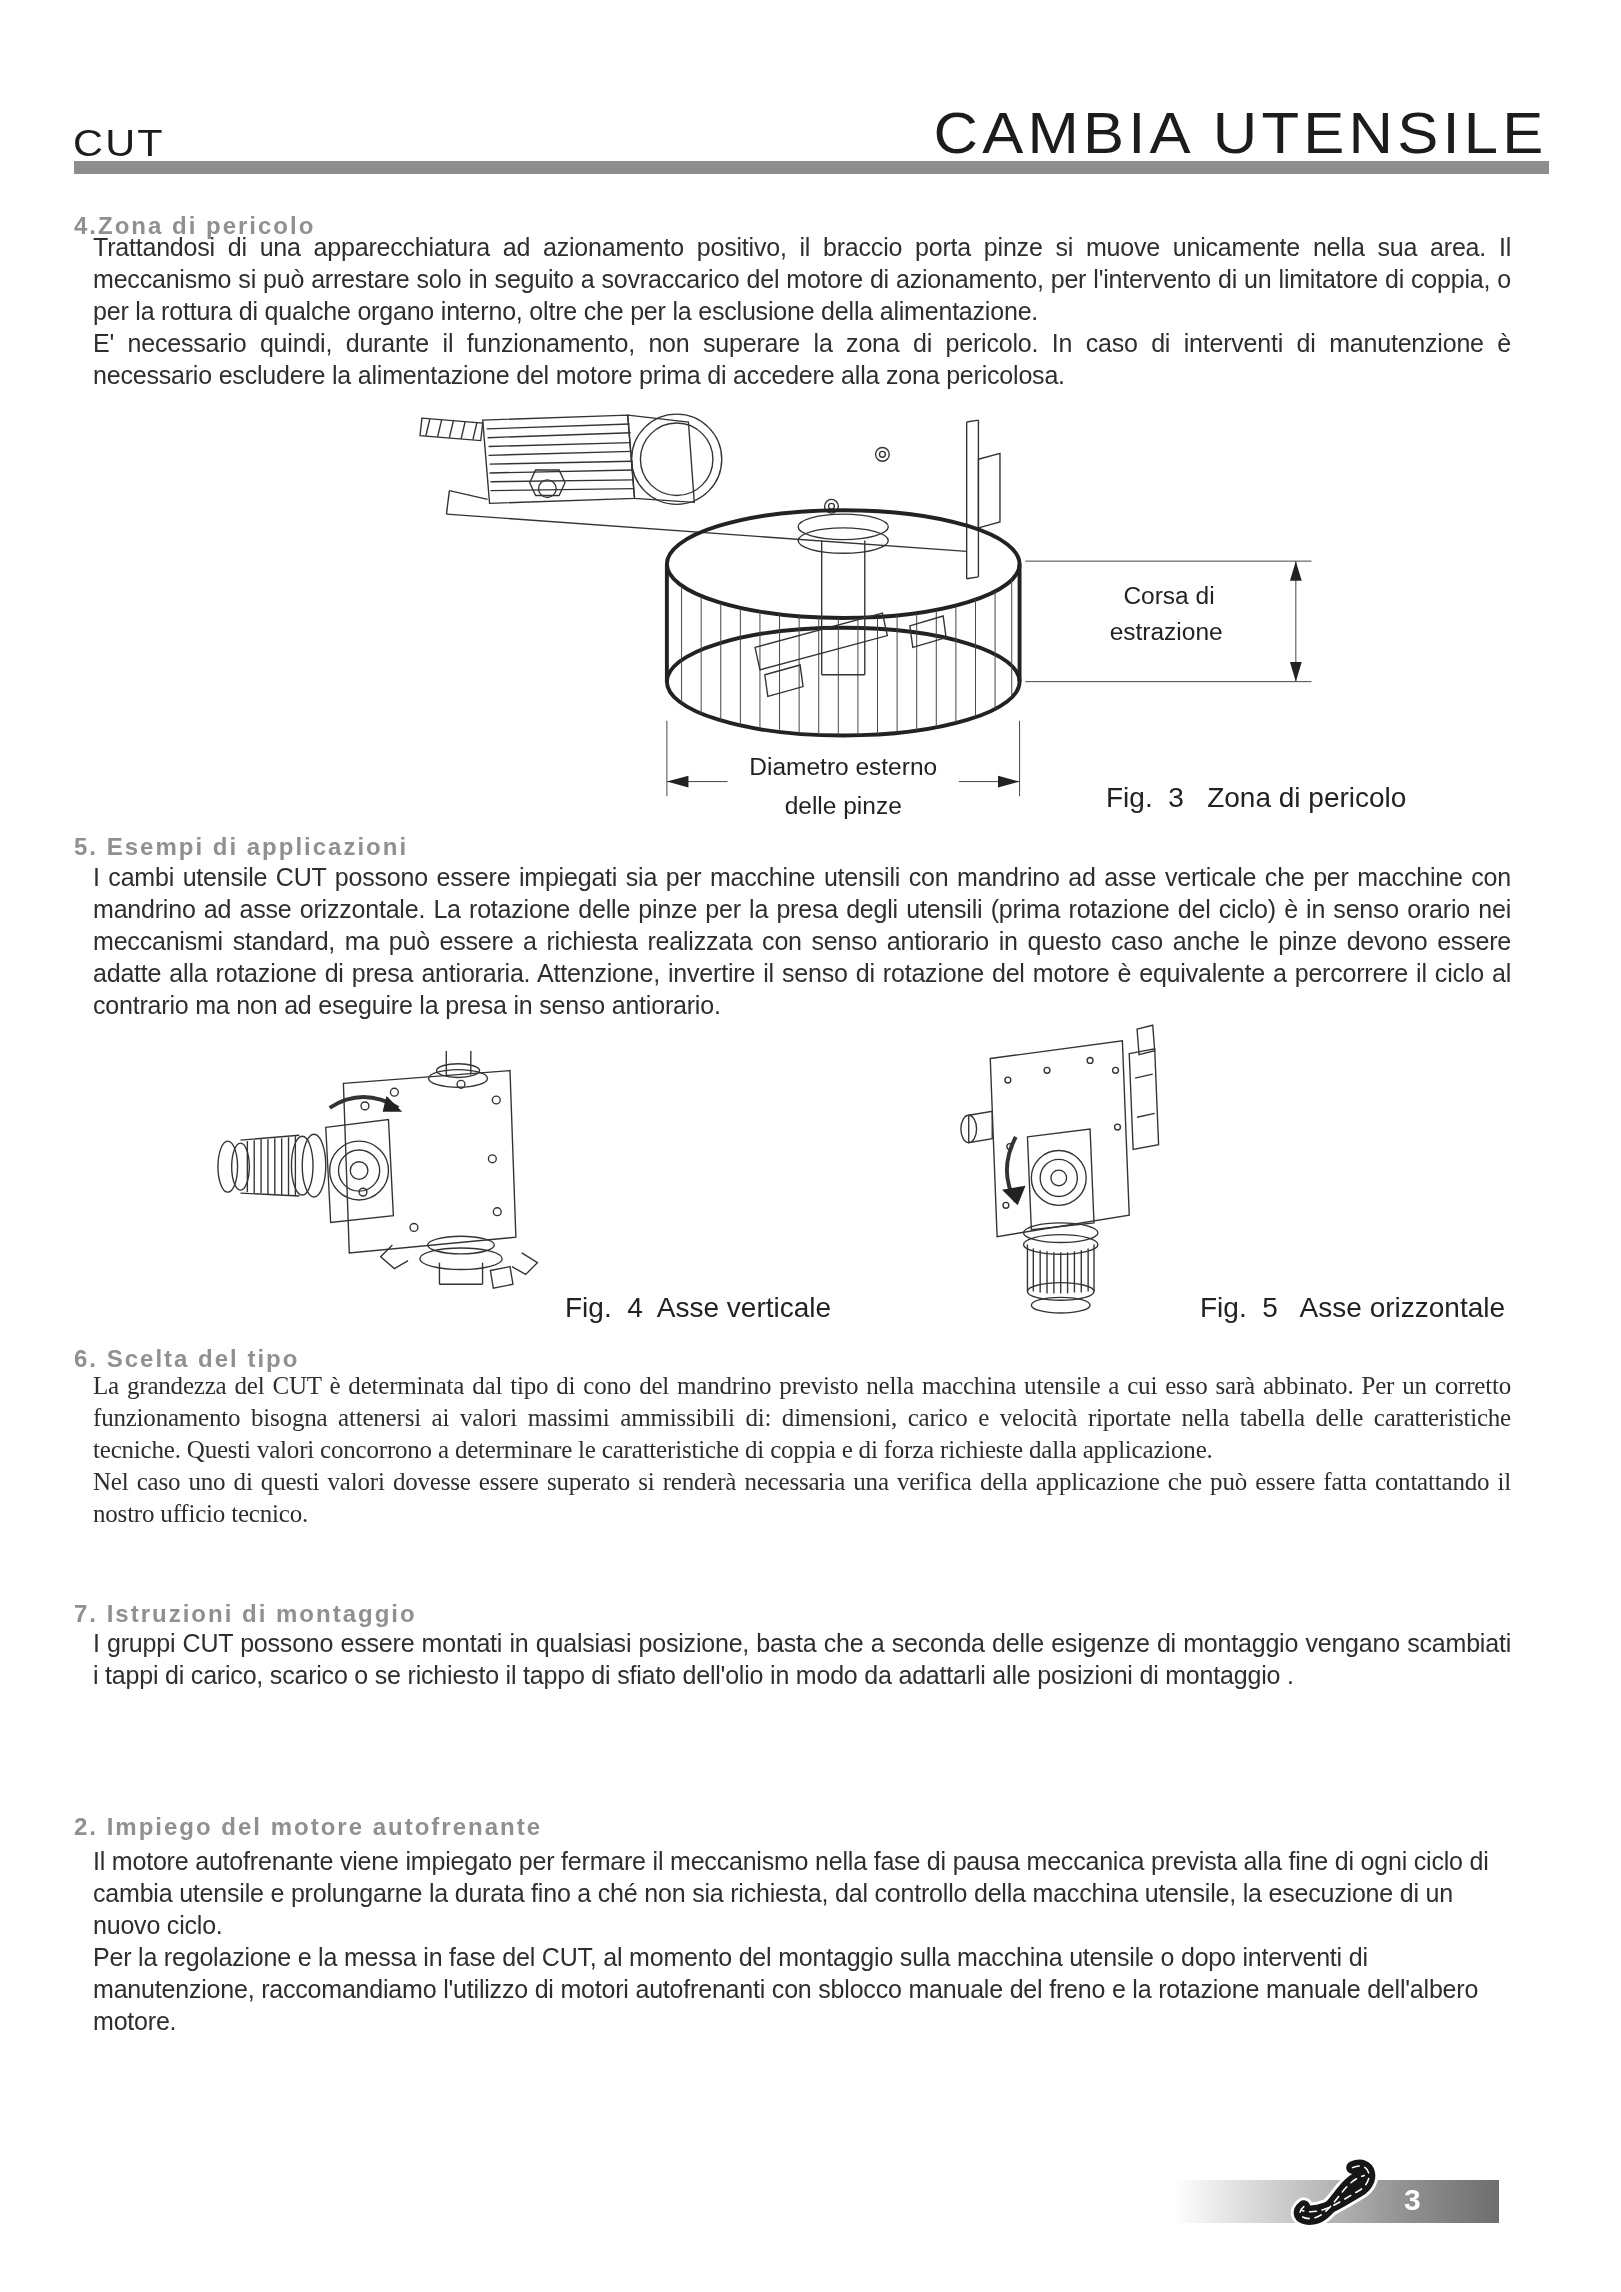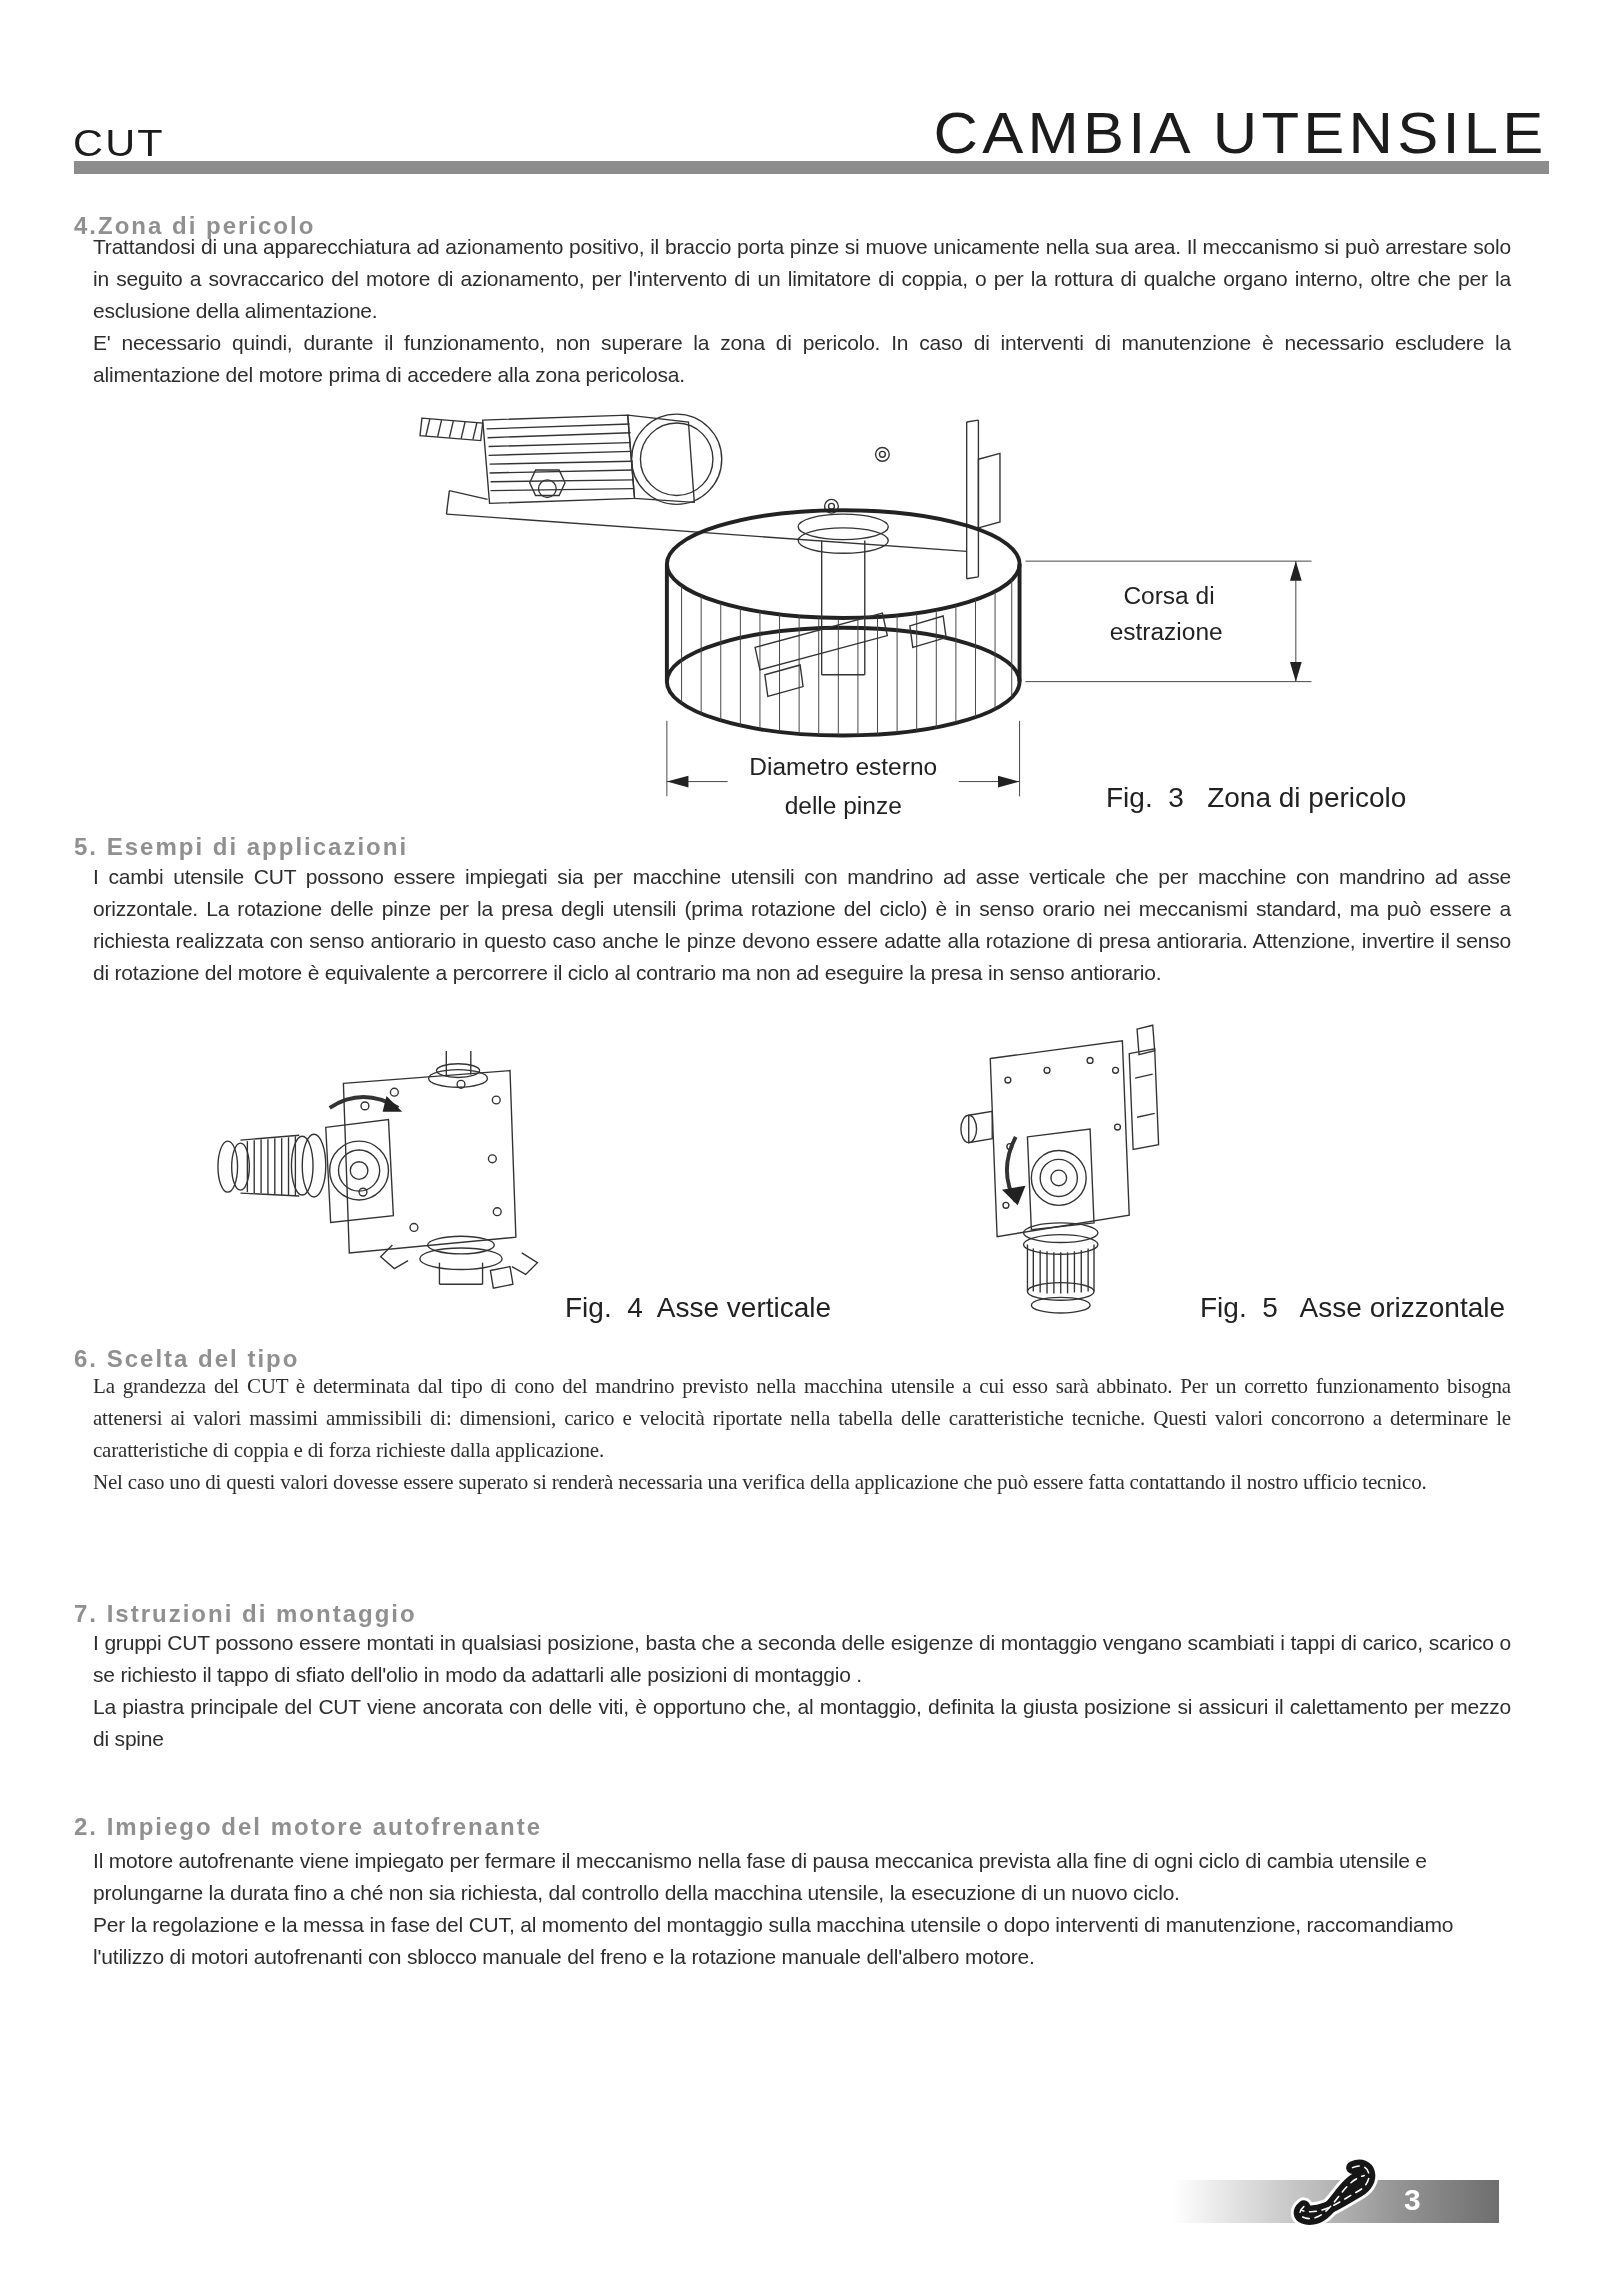--- a/index.html
+++ b/index.html
@@ -17,21 +17,21 @@
     top:100px;right:74px;font-size:57px;font-weight:400;color:#1c1c1c;
     letter-spacing:3.9px;transform:scaleX(1.08);transform-origin:right bottom;white-space:pre;
   }
   .header-bar{left:74px;top:161px;width:1475px;height:12.7px;background:#8d8d8d;}
   
   .sec-h{
     left:74px;font-size:24px;font-weight:bold;color:#909090;letter-spacing:2px;white-space:pre;
   }
   
   .para{
-    left:93px;width:1418px;font-size:21px;line-height:32px;letter-spacing:-0.2px;
+    left:93px;width:1418px;font-size:25px;line-height:32px;letter-spacing:-0.2px;
     color:#2e2e2e;
   }
   .para p{margin:0;text-align:justify;}
   .para.ragged p{text-align:left;}
   
   .fig-caption{font-size:28px;color:#222222;white-space:pre;}
   svg{overflow:visible;}
   svg text{font-family:"Liberation Sans",sans-serif;font-size:25px;fill:#222222;}
   .lineart{stroke:#333333;stroke-width:1.4;fill:none;}
   .bold-line{stroke:#222222;stroke-width:4;fill:none;}
@@ -291,21 +291,20 @@
 
   <div class="abs sec-h" style="top:1345px;">6. Scelta del tipo</div>
   <div class="abs para" style="top:1370px;font-family:Liberation Serif, serif;">
     <p>La grandezza del CUT è determinata dal tipo di cono del mandrino previsto nella macchina utensile a cui esso sarà abbinato. Per un corretto funzionamento bisogna attenersi ai valori massimi ammissibili di: dimensioni, carico e velocità riportate nella tabella delle caratteristiche tecniche. Questi valori concorrono a determinare le caratteristiche di coppia e di forza richieste dalla applicazione.</p>
     <p>Nel caso uno di questi valori dovesse essere superato si renderà necessaria una verifica della applicazione che può essere fatta contattando il nostro ufficio tecnico.</p>
   </div>
 
   <div class="abs sec-h" style="top:1600px;">7. Istruzioni di montaggio</div>
   <div class="abs para" style="top:1627px;">
     <p>I gruppi CUT possono essere montati in qualsiasi posizione, basta che a seconda delle esigenze di montaggio vengano scambiati i tappi di carico, scarico o se richiesto il tappo di sfiato dell'olio in modo da adattarli alle posizioni di montaggio .</p>
-    <p>La piastra principale del CUT viene ancorata con delle viti, è opportuno che, al montaggio, definita la giusta posizione si assicuri il calettamento per mezzo di spine</p>
   </div>
 
   <div class="abs sec-h" style="top:1813px;">2. Impiego del motore autofrenante</div>
   <div class="abs para ragged" style="top:1845px;">
     <p>Il motore autofrenante viene impiegato per fermare il meccanismo nella fase di pausa meccanica prevista alla fine di ogni ciclo di cambia utensile e prolungarne la durata fino a ché non sia richiesta, dal controllo della macchina utensile, la esecuzione di un nuovo ciclo.</p>
     <p>Per la regolazione e la messa in fase del CUT, al momento del montaggio sulla macchina utensile o dopo interventi di manutenzione, raccomandiamo l'utilizzo di motori autofrenanti con sblocco manuale del freno e la rotazione manuale dell'albero motore.</p>
   </div>
 
   <div class="abs footer-bar"></div>
   <svg class="abs knot-logo" width="90" height="76" viewBox="0 0 92 78">

